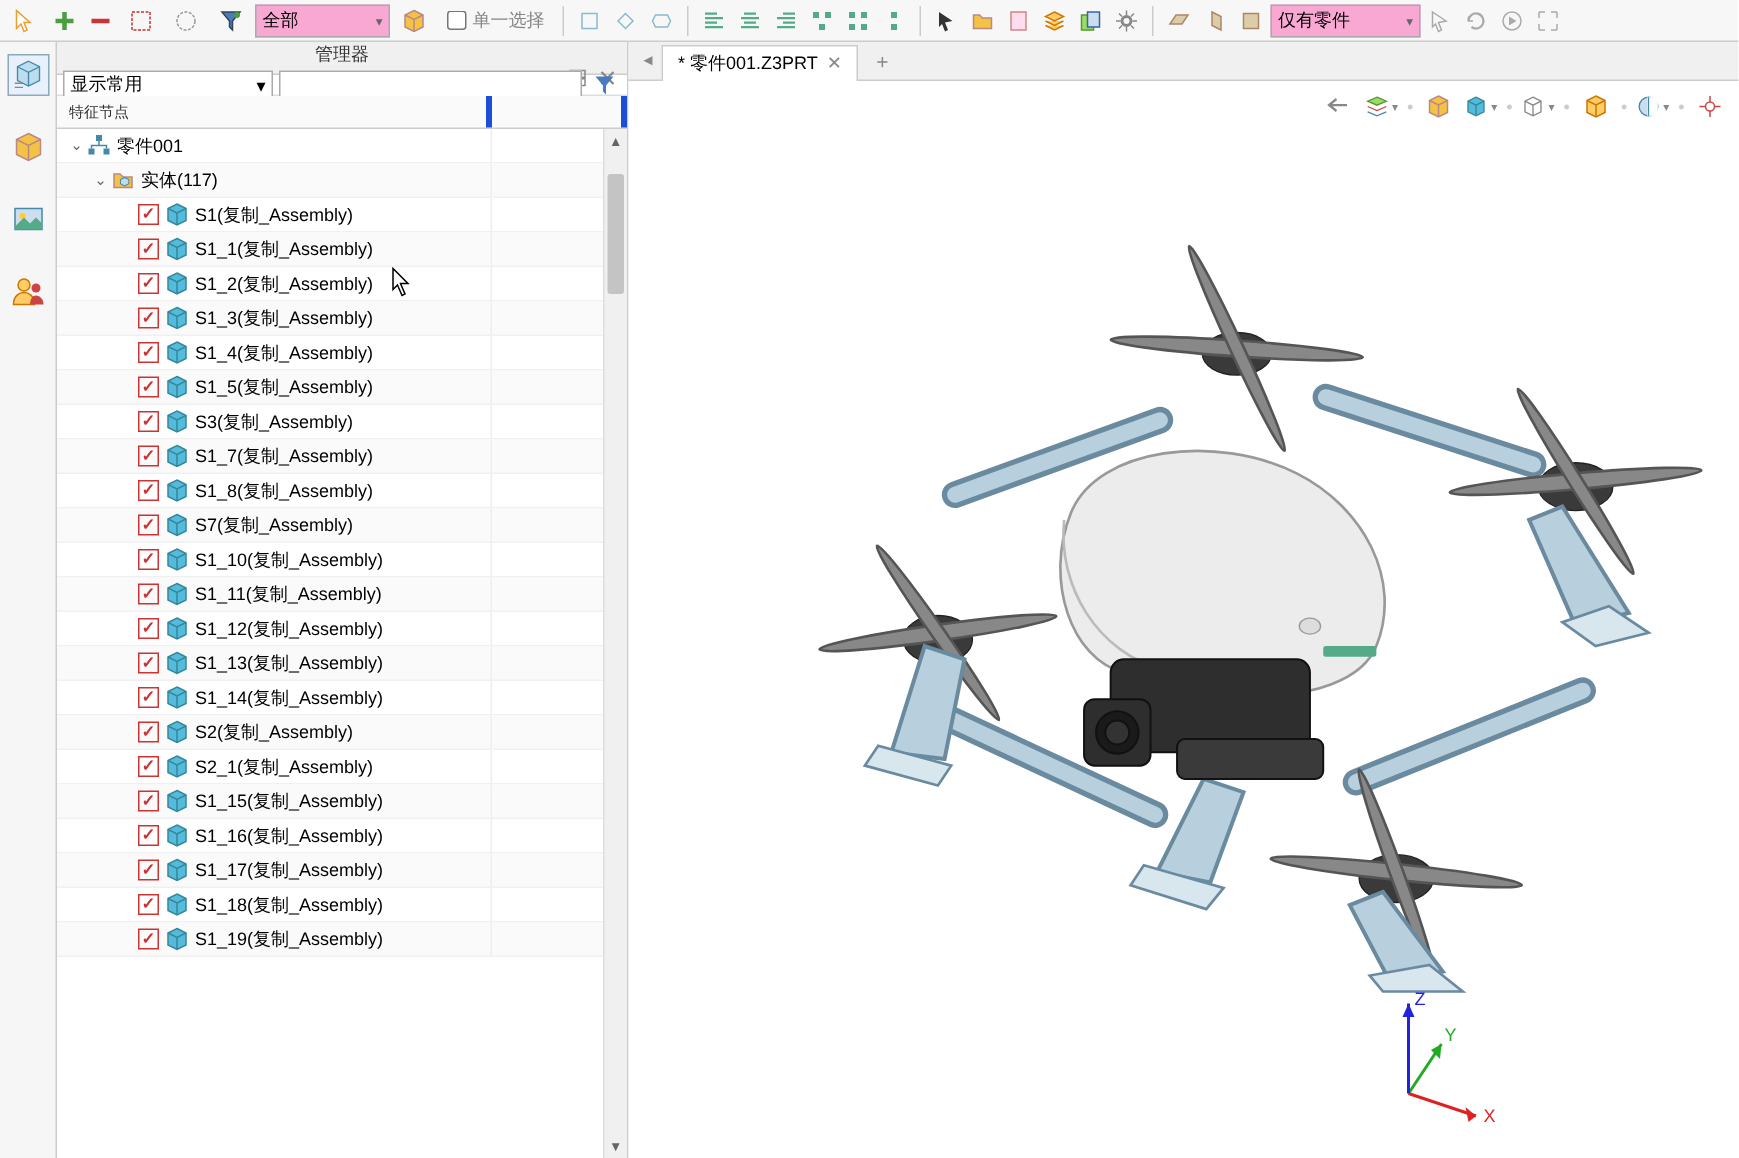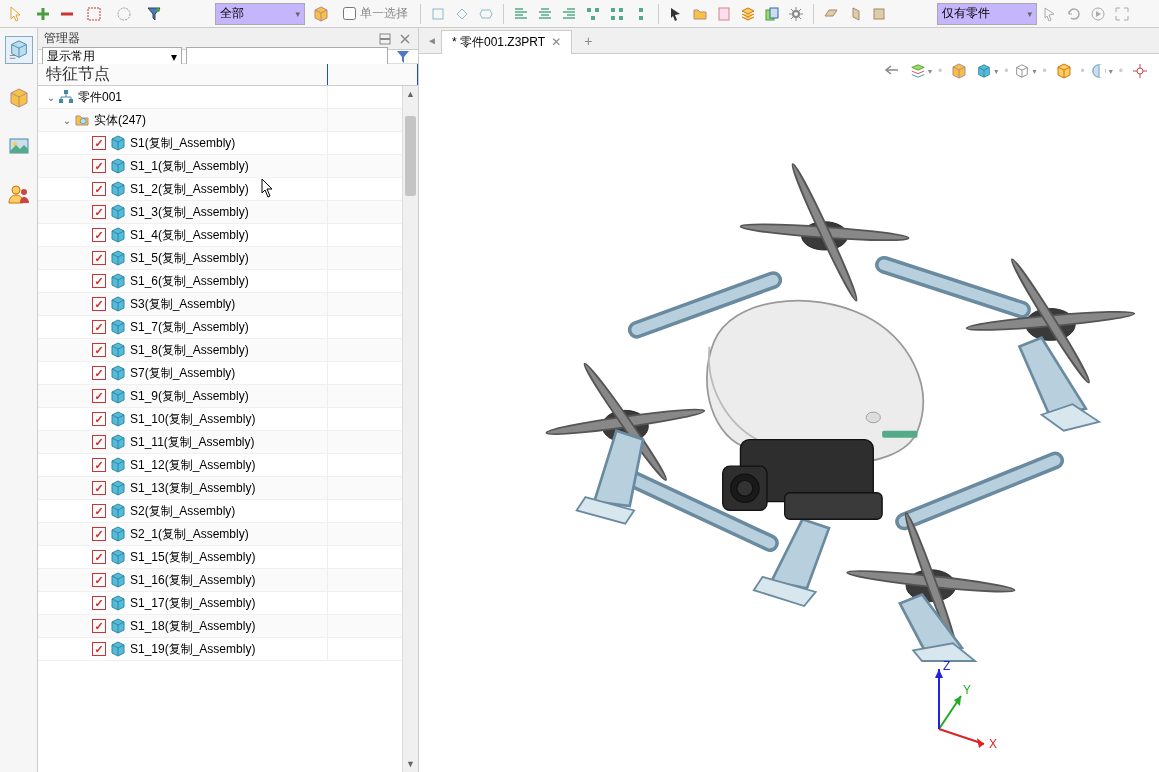--- a/index.html
+++ b/index.html
@@ -3,47 +3,47 @@
   <meta charset="utf-8">
   <style>
     * { box-sizing: border-box; margin: 0; padding: 0; }
     body { font-family: "Microsoft YaHei", Arial, sans-serif; font-size: 12px; width: 1159px; height: 772px; overflow: hidden; background: #fff; }
 
     
     .top-toolbar { display: flex; align-items: center; height: 28px; border-bottom: 1px solid #ccc; padding: 0 2px; gap: 2px; background: #f7f7f7; }
     .tbtn { width: 22px; height: 22px; display: flex; align-items: center; justify-content: center; border: 1px solid transparent; border-radius: 2px; cursor: pointer; }
     .tbtn svg { width: 16px; height: 16px; }
     .tbtn-wide { width: 28px; }
-    .dropdown { display: flex; align-items: center; height: 22px; border: 1px solid #aaa; background: #c4b5fd; padding: 0 4px; font-size: 12px; min-width: 90px; gap: 4px; cursor: pointer; margin-left: 45px; }
+    .dropdown { display: flex; align-items: center; height: 22px; border: 1px solid #aaa; background: #f9a8d4; padding: 0 4px; font-size: 12px; min-width: 90px; gap: 4px; cursor: pointer; }
     .dropdown .dd-arrow { margin-left: auto; font-size: 9px; color: #666; }
     .checkbox-label { display: flex; align-items: center; gap: 4px; color: #888; margin: 0 6px; }
     .divider { width: 1px; height: 20px; background: #ccc; margin: 0 4px; }
 
     
     .main { display: flex; height: calc(772px - 28px); }
 
     
     .left-strip { width: 38px; border-right: 1px solid #ccc; background: #f6f6f6; display: flex; flex-direction: column; align-items: center; padding-top: 36px; gap: 20px; }
     .left-strip .strip-icon { width: 28px; height: 28px; display: flex; align-items: center; justify-content: center; cursor: pointer; }
     .strip-icon svg { width: 24px; height: 24px; }
 
     
     .manager-panel { width: 381px; border-right: 1px solid #ccc; display: flex; flex-direction: column; }
-    .panel-header { display: flex; align-items: center; height: 22px; border-bottom: 1px solid #ccc; padding: 0 6px; background: #f0f0f0; }
+    .panel-header { display: flex; align-items: center; height: 22px; border-bottom: 1px solid #ccc; padding: 0 6px; background: #f0f0f0; flex-direction: column; }
     .panel-header .title { font-size: 12px; color: #333; }
     .panel-header .hdr-icons { margin-left: auto; display: flex; gap: 6px; }
     .hdr-icon { cursor: pointer; color: #666; font-size: 11px; display:flex; align-items:center; justify-content:center; width:14px; height:14px;}
 
     .filter-row { display: flex; align-items: center; height: 14px; border-bottom: 1px solid #ddd; padding: 2px 4px; gap: 4px; }
     .filter-dropdown { display: flex; align-items: center; border: 1px solid #aaa; background: #fff; height: 20px; padding: 0 4px; font-size: 12px; width: 140px;}
     .filter-search { flex: 1; border: 1px solid #aaa; height: 20px; }
     .filter-btn { width: 22px; height: 20px; display:flex; align-items:center; justify-content:center; cursor:pointer; }
 
     .tree-header-row { display: flex; border-bottom: 1px solid #ccc; height: 22px; align-items: center; background: #fafafa;}
-    .tree-header-cell { padding: 0 8px; font-size: 16px; color: #333; border-right: 1px solid #1d4ed8; height: 100%; display:flex; align-items:center;}
+    .tree-header-cell { padding: 0 8px; font-size: 10px; color: #333; border-right: 4px solid #1d4ed8; height: 100%; display:flex; align-items:center;}
     .tree-header-cell:first-child { width: 290px; }
 
     .tree-body { flex: 1; overflow: auto; position: relative; }
     .tree-row { display: flex; align-items: center; height: 23px; border-bottom: 1px solid #f0f0f0; font-size: 12px; }
     .tree-row .cell1 { display:flex; align-items:center; width: 290px; border-right:1px solid #eee; height:100%;}
     .tree-row:nth-child(odd) { background: #fff; }
     .tree-row:nth-child(even) { background: #fafafa; }
     .expander { width: 14px; display:flex; align-items:center; justify-content:center; cursor:pointer; color:#666; font-size:10px;}
     .tree-check { width: 14px; height: 14px; border: 1px solid #c33; margin-right: 4px; display:flex; align-items:center; justify-content:center;}
     .tree-check::after { content:"✓"; color:#c33; font-size:11px; font-weight:bold; line-height:1;}
@@ -358,21 +358,21 @@
 
       <div class="tree-row">
         <div class="cell1" style="padding-left:22px">
           <span class="expander">⌄</span>
           <span class="node-icon">
               <svg viewBox="0 0 16 16">
                 <path d="M2 4 H6 L8 6 H14 V13 H2 Z" fill="#f4c344" stroke="#b88"></path>
                 <path d="M9 7 L13 9 L13 13 L9 15 L5 13 L5 9 Z" fill="#bde" stroke="#48a" transform="scale(0.7) translate(4,2)"></path>
               </svg>
             </span>
-          <span>实体(247)</span>
+          <span>实体(117)</span>
         </div>
       </div>
 
       <div id="tree-items">
           <div class="tree-row">
             <div class="cell1" style="padding-left:54px">
               <span class="tree-check"></span>
               <span class="node-icon">
                 <svg class="cube-icon" viewBox="0 0 16 16">
                   <path d="M8 1 L14 4 L14 12 L8 15 L2 12 L2 4 Z" fill="#5bd" stroke="#389"></path>
@@ -444,32 +444,20 @@
           </div>
           <div class="tree-row">
             <div class="cell1" style="padding-left:54px">
               <span class="tree-check"></span>
               <span class="node-icon">
                 <svg class="cube-icon" viewBox="0 0 16 16">
                   <path d="M8 1 L14 4 L14 12 L8 15 L2 12 L2 4 Z" fill="#5bd" stroke="#389"></path>
                   <path d="M2 4 L8 7 L14 4 M8 7 V15" stroke="#389" fill="none"></path>
                 </svg>
               </span>
-              <span>S1_6(复制_Assembly)</span>
-            </div>
-          </div>
-          <div class="tree-row">
-            <div class="cell1" style="padding-left:54px">
-              <span class="tree-check"></span>
-              <span class="node-icon">
-                <svg class="cube-icon" viewBox="0 0 16 16">
-                  <path d="M8 1 L14 4 L14 12 L8 15 L2 12 L2 4 Z" fill="#5bd" stroke="#389"></path>
-                  <path d="M2 4 L8 7 L14 4 M8 7 V15" stroke="#389" fill="none"></path>
-                </svg>
-              </span>
               <span>S3(复制_Assembly)</span>
             </div>
           </div>
           <div class="tree-row">
             <div class="cell1" style="padding-left:54px">
               <span class="tree-check"></span>
               <span class="node-icon">
                 <svg class="cube-icon" viewBox="0 0 16 16">
                   <path d="M8 1 L14 4 L14 12 L8 15 L2 12 L2 4 Z" fill="#5bd" stroke="#389"></path>
                   <path d="M2 4 L8 7 L14 4 M8 7 V15" stroke="#389" fill="none"></path>
@@ -504,32 +492,20 @@
           </div>
           <div class="tree-row">
             <div class="cell1" style="padding-left:54px">
               <span class="tree-check"></span>
               <span class="node-icon">
                 <svg class="cube-icon" viewBox="0 0 16 16">
                   <path d="M8 1 L14 4 L14 12 L8 15 L2 12 L2 4 Z" fill="#5bd" stroke="#389"></path>
                   <path d="M2 4 L8 7 L14 4 M8 7 V15" stroke="#389" fill="none"></path>
                 </svg>
               </span>
-              <span>S1_9(复制_Assembly)</span>
-            </div>
-          </div>
-          <div class="tree-row">
-            <div class="cell1" style="padding-left:54px">
-              <span class="tree-check"></span>
-              <span class="node-icon">
-                <svg class="cube-icon" viewBox="0 0 16 16">
-                  <path d="M8 1 L14 4 L14 12 L8 15 L2 12 L2 4 Z" fill="#5bd" stroke="#389"></path>
-                  <path d="M2 4 L8 7 L14 4 M8 7 V15" stroke="#389" fill="none"></path>
-                </svg>
-              </span>
               <span>S1_10(复制_Assembly)</span>
             </div>
           </div>
           <div class="tree-row">
             <div class="cell1" style="padding-left:54px">
               <span class="tree-check"></span>
               <span class="node-icon">
                 <svg class="cube-icon" viewBox="0 0 16 16">
                   <path d="M8 1 L14 4 L14 12 L8 15 L2 12 L2 4 Z" fill="#5bd" stroke="#389"></path>
                   <path d="M2 4 L8 7 L14 4 M8 7 V15" stroke="#389" fill="none"></path>
@@ -553,20 +529,32 @@
           <div class="tree-row">
             <div class="cell1" style="padding-left:54px">
               <span class="tree-check"></span>
               <span class="node-icon">
                 <svg class="cube-icon" viewBox="0 0 16 16">
                   <path d="M8 1 L14 4 L14 12 L8 15 L2 12 L2 4 Z" fill="#5bd" stroke="#389"></path>
                   <path d="M2 4 L8 7 L14 4 M8 7 V15" stroke="#389" fill="none"></path>
                 </svg>
               </span>
               <span>S1_13(复制_Assembly)</span>
+            </div>
+          </div>
+          <div class="tree-row">
+            <div class="cell1" style="padding-left:54px">
+              <span class="tree-check"></span>
+              <span class="node-icon">
+                <svg class="cube-icon" viewBox="0 0 16 16">
+                  <path d="M8 1 L14 4 L14 12 L8 15 L2 12 L2 4 Z" fill="#5bd" stroke="#389"></path>
+                  <path d="M2 4 L8 7 L14 4 M8 7 V15" stroke="#389" fill="none"></path>
+                </svg>
+              </span>
+              <span>S1_14(复制_Assembly)</span>
             </div>
           </div>
           <div class="tree-row">
             <div class="cell1" style="padding-left:54px">
               <span class="tree-check"></span>
               <span class="node-icon">
                 <svg class="cube-icon" viewBox="0 0 16 16">
                   <path d="M8 1 L14 4 L14 12 L8 15 L2 12 L2 4 Z" fill="#5bd" stroke="#389"></path>
                   <path d="M2 4 L8 7 L14 4 M8 7 V15" stroke="#389" fill="none"></path>
                 </svg>

